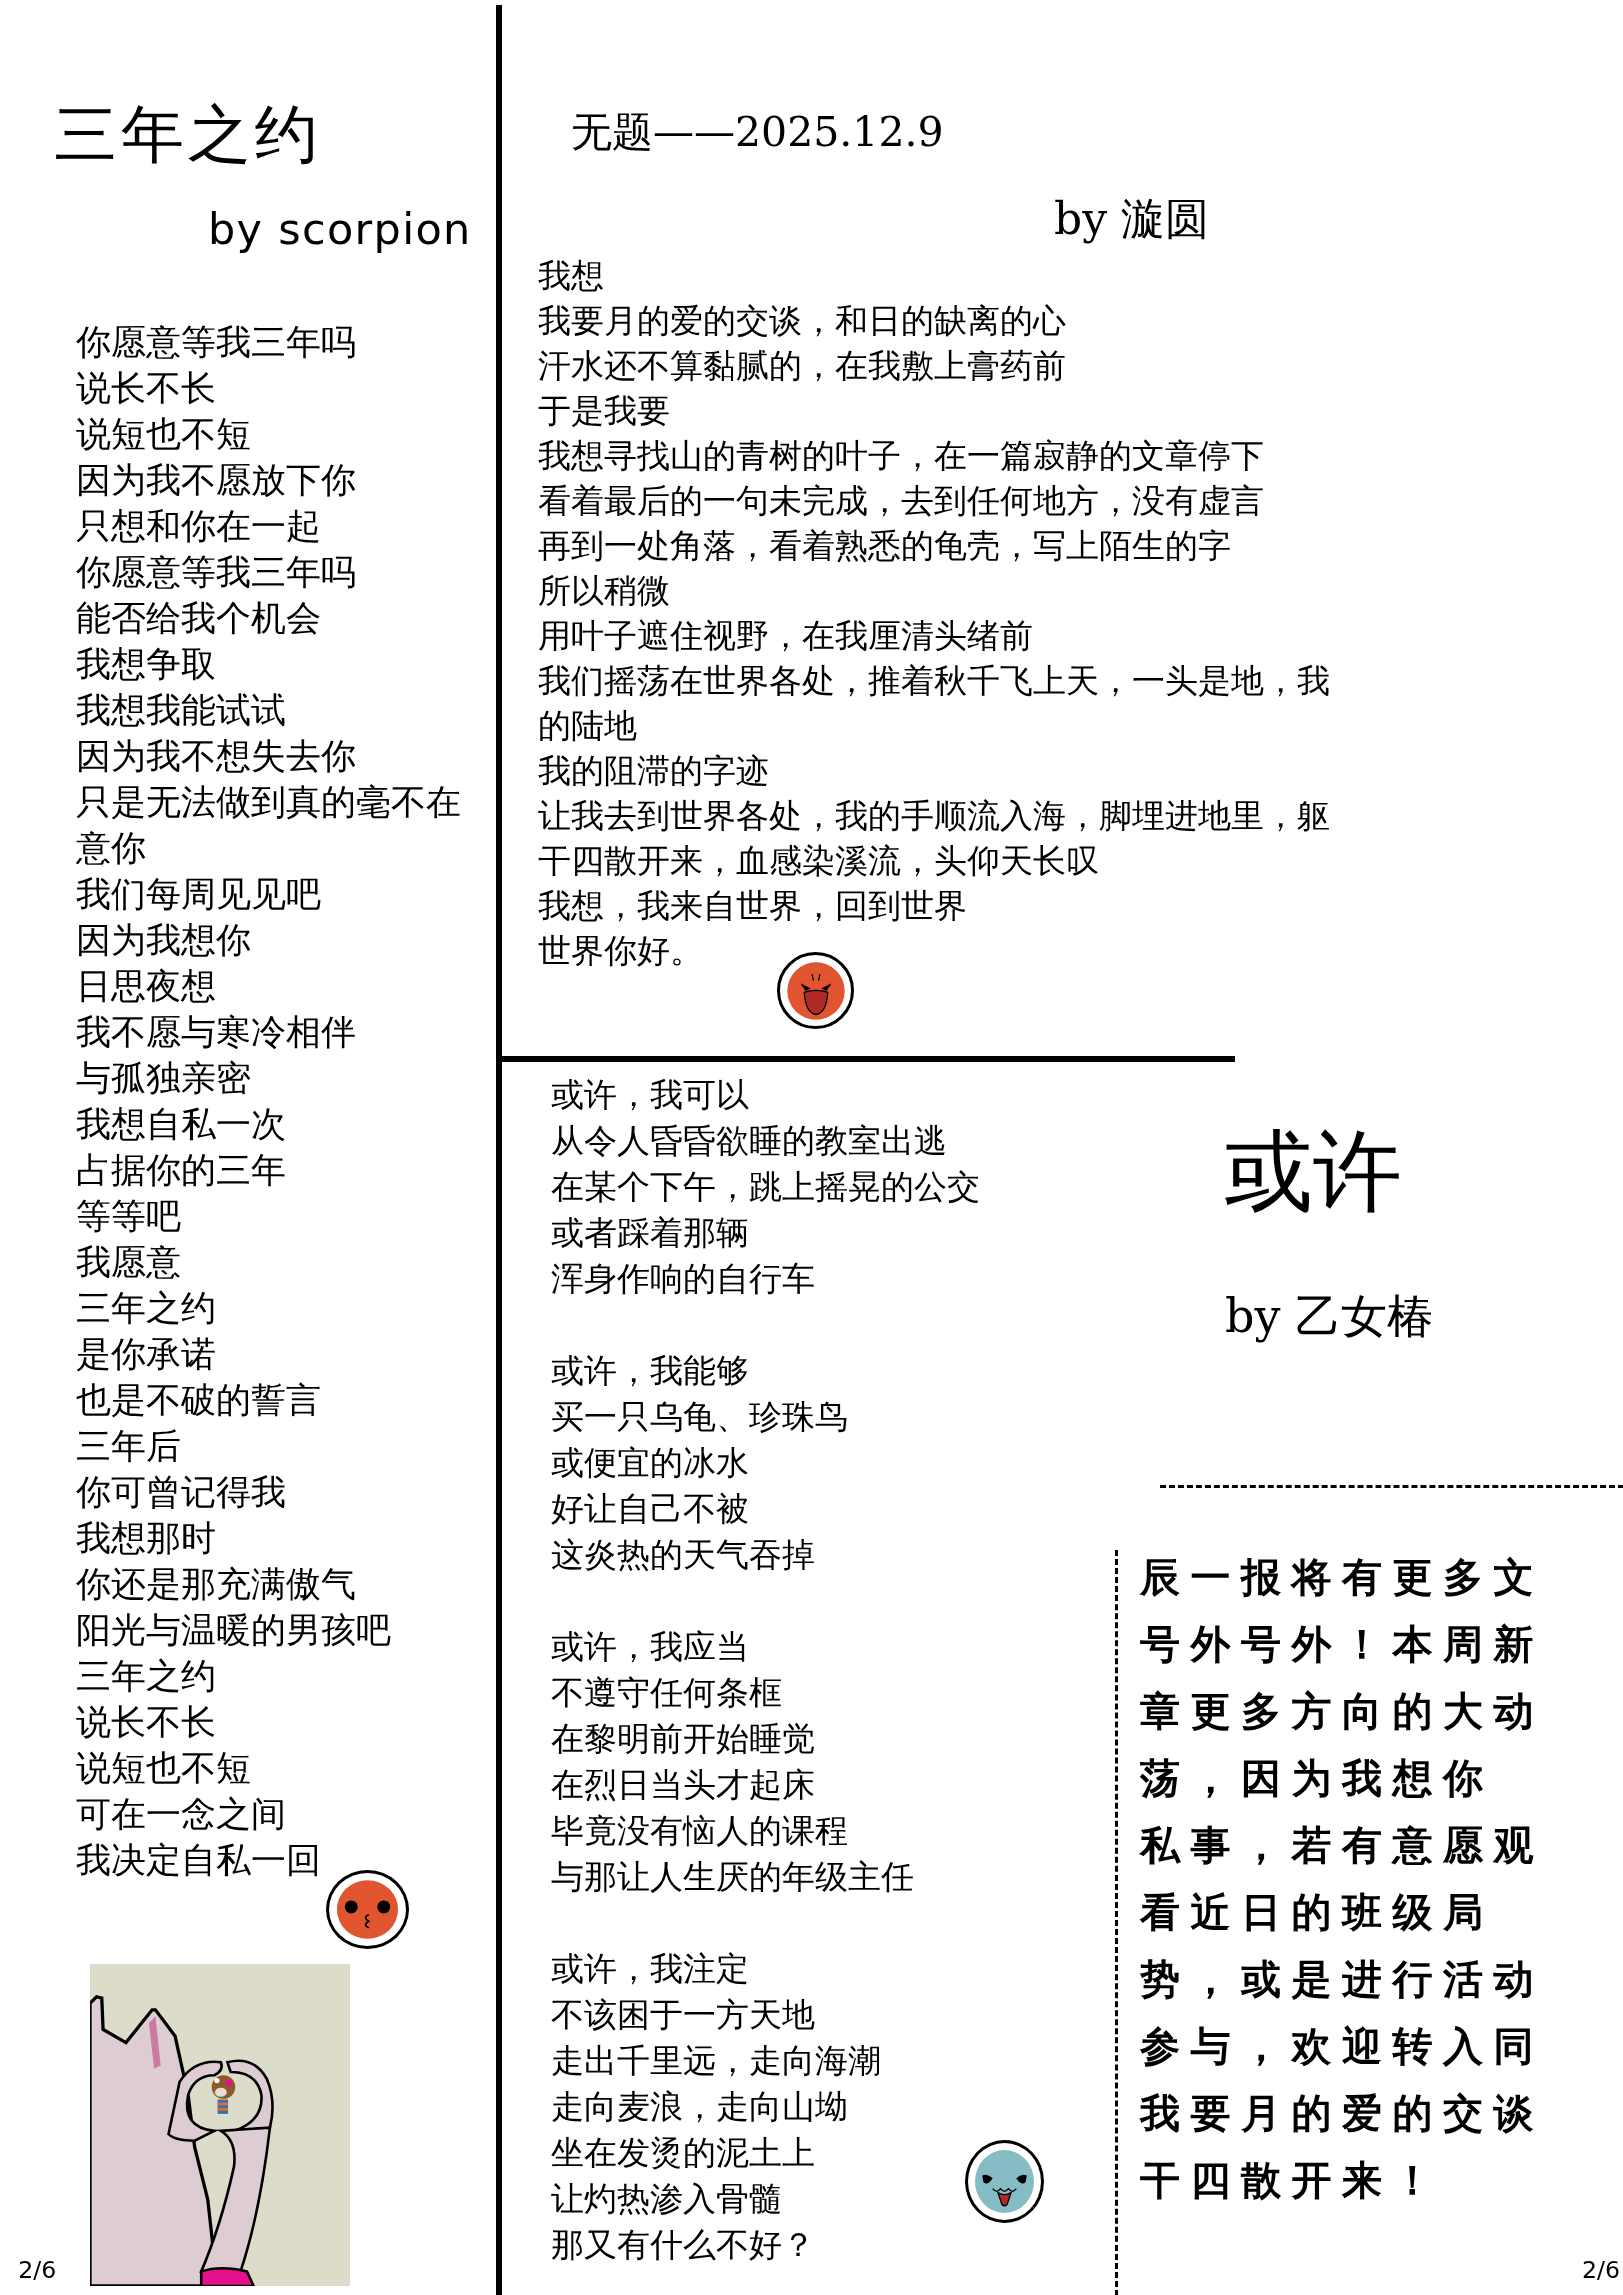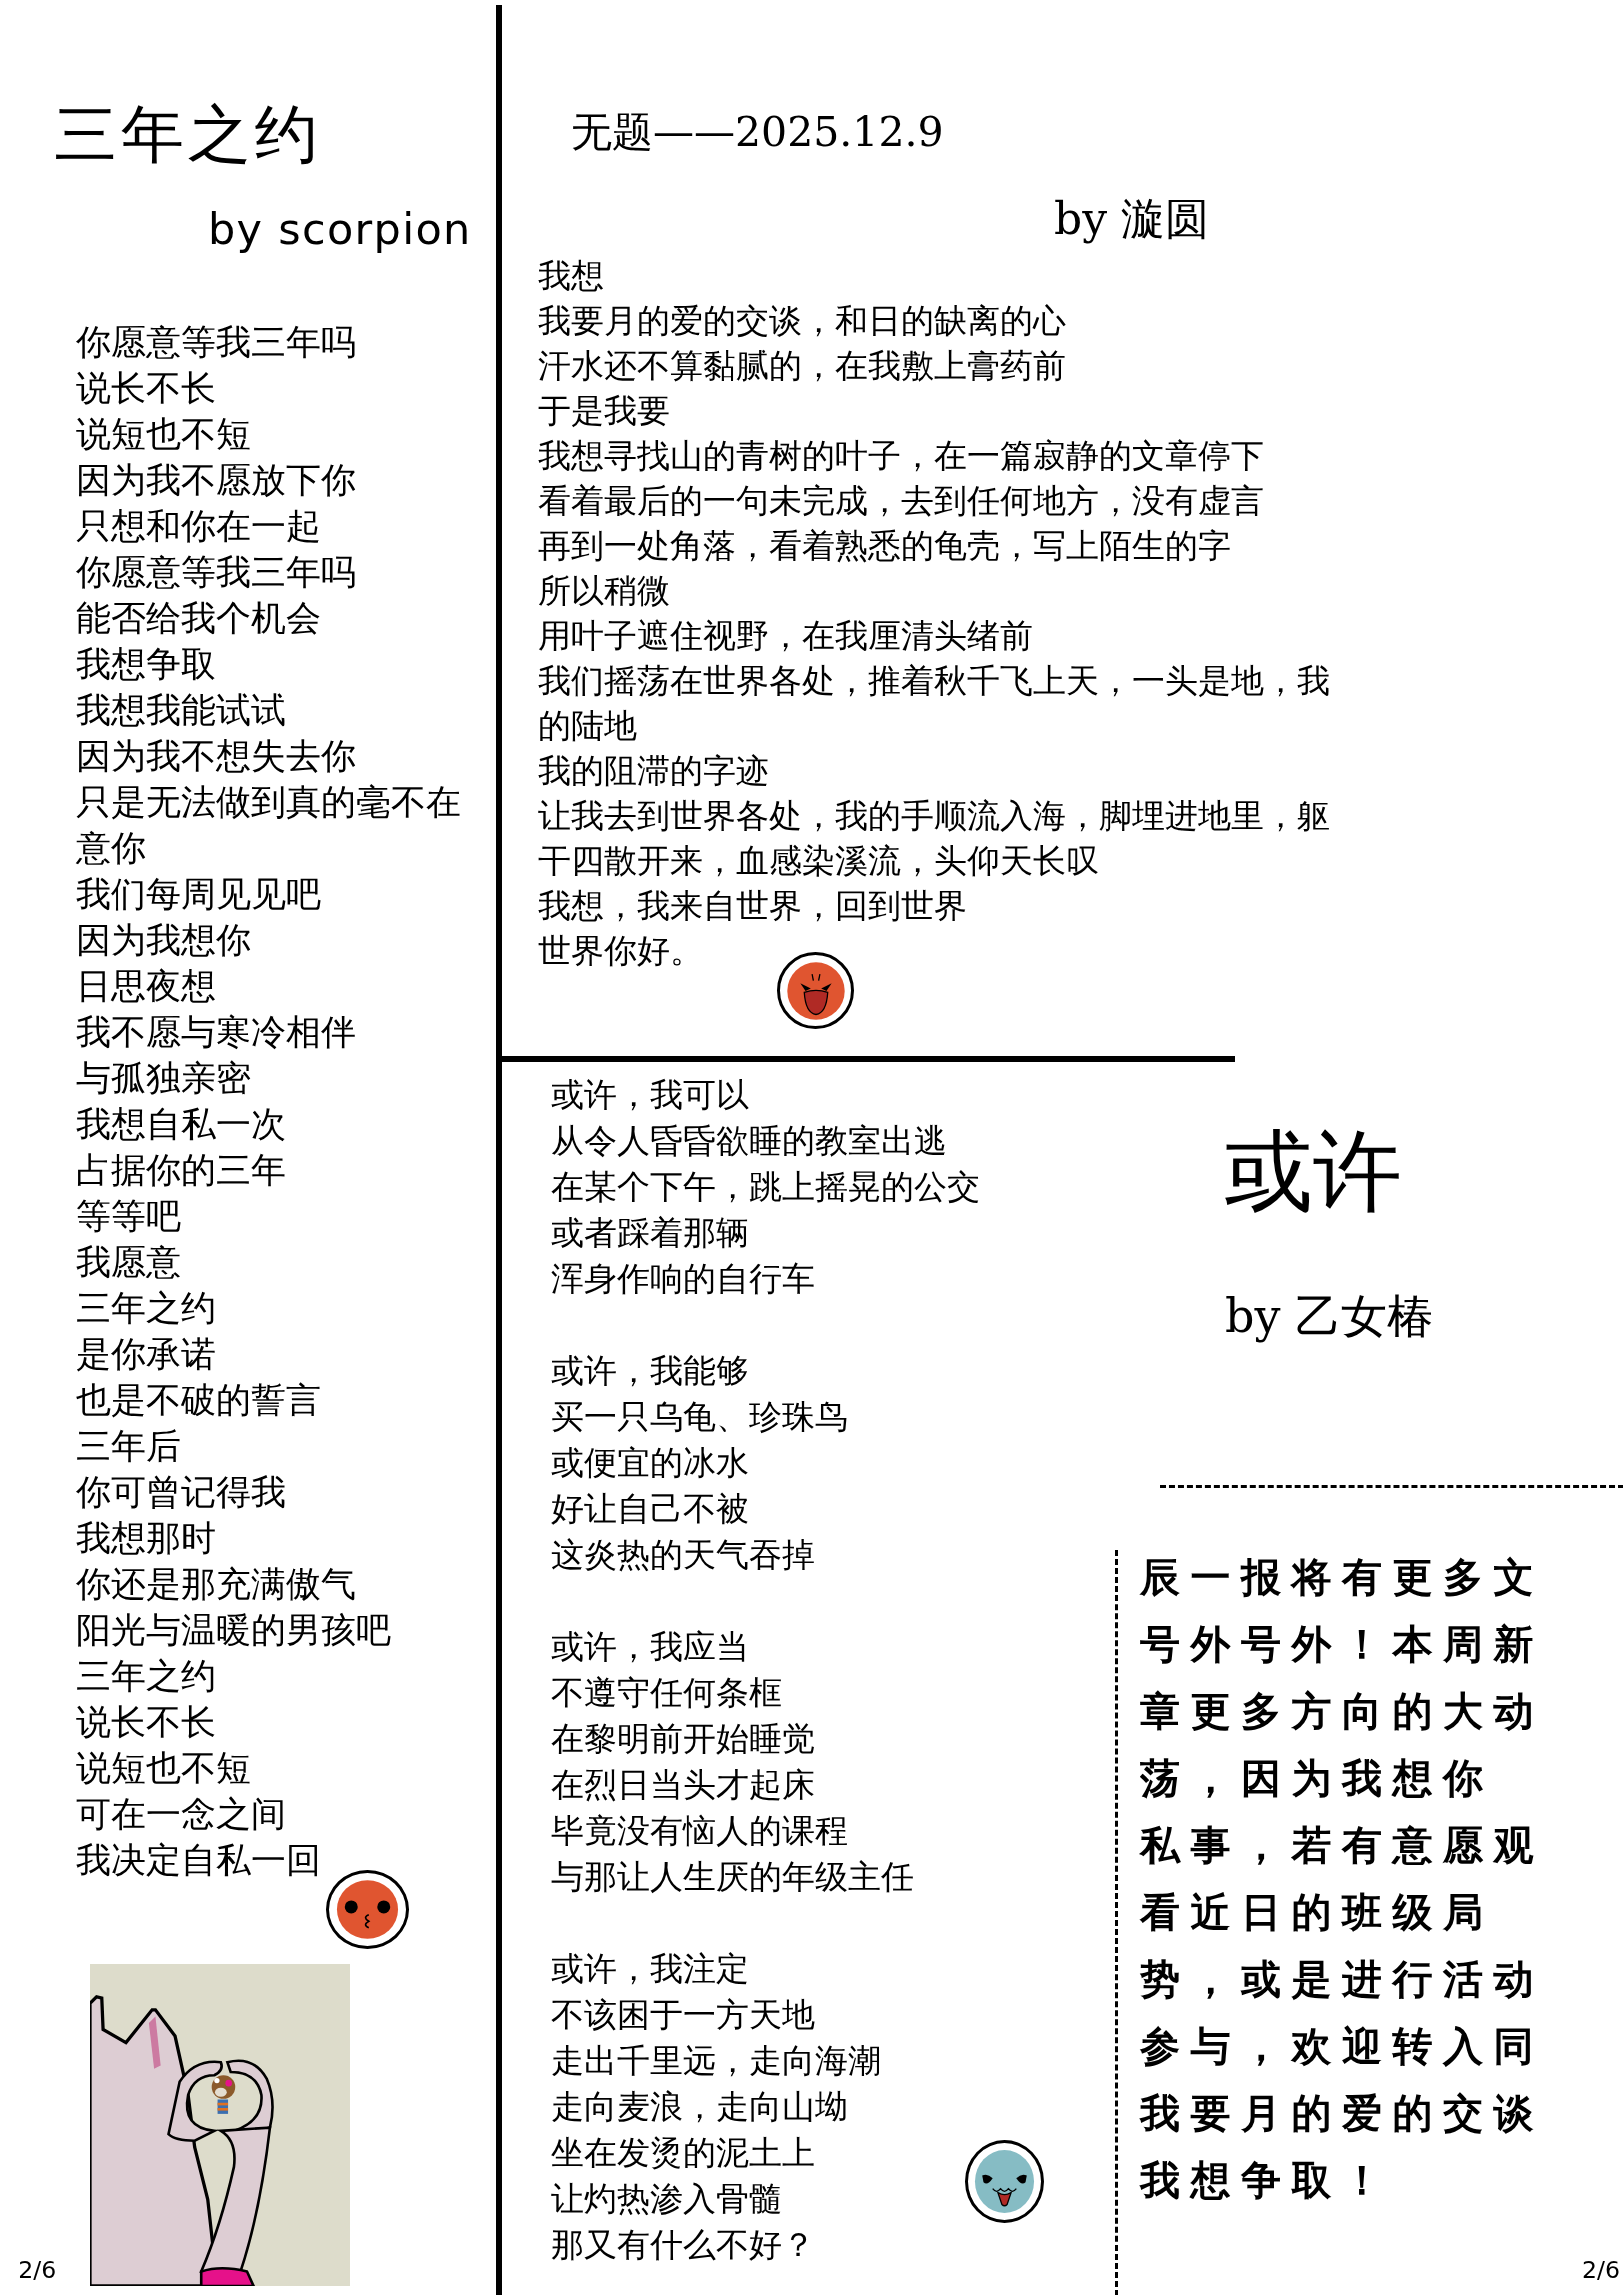--- a/index.html
+++ b/index.html
@@ -71,21 +71,21 @@
 <div class="abs notice" id="notice">
     <span class="notice-line">辰一报将有更多文</span>
     <span class="notice-line">号外号外！本周新</span>
     <span class="notice-line">章更多方向的大动</span>
     <span class="notice-line">荡，因为我想你</span>
     <span class="notice-line">私事，若有意愿观</span>
     <span class="notice-line">看近日的班级局</span>
     <span class="notice-line">势，或是进行活动</span>
     <span class="notice-line">参与，欢迎转入同</span>
     <span class="notice-line">我要月的爱的交谈</span>
-    <span class="notice-line">我想争取！</span>
+    <span class="notice-line">干四散开来！</span>
   </div>
 
 <div class="abs drum" style="left:777px; top:952px; width:71px; height:71px;">
   <svg width="60" height="60" viewBox="0 0 92 92">
     <circle cx="46" cy="46" r="44" fill="#e05530"></circle>
     <path d="M22 34 L38 42 L30 46 Z" fill="#000"></path>
     <path d="M70 34 L54 42 L62 46 Z" fill="#000"></path>
     <line x1="40" y1="20" x2="42" y2="30" stroke="#000" stroke-width="2"></line>
     <line x1="52" y1="20" x2="50" y2="30" stroke="#000" stroke-width="2"></line>
     <path d="M28 48 Q46 42 64 48 Q62 80 46 82 Q30 80 28 48 Z" fill="#b02a25" stroke="#000" stroke-width="2"></path>

